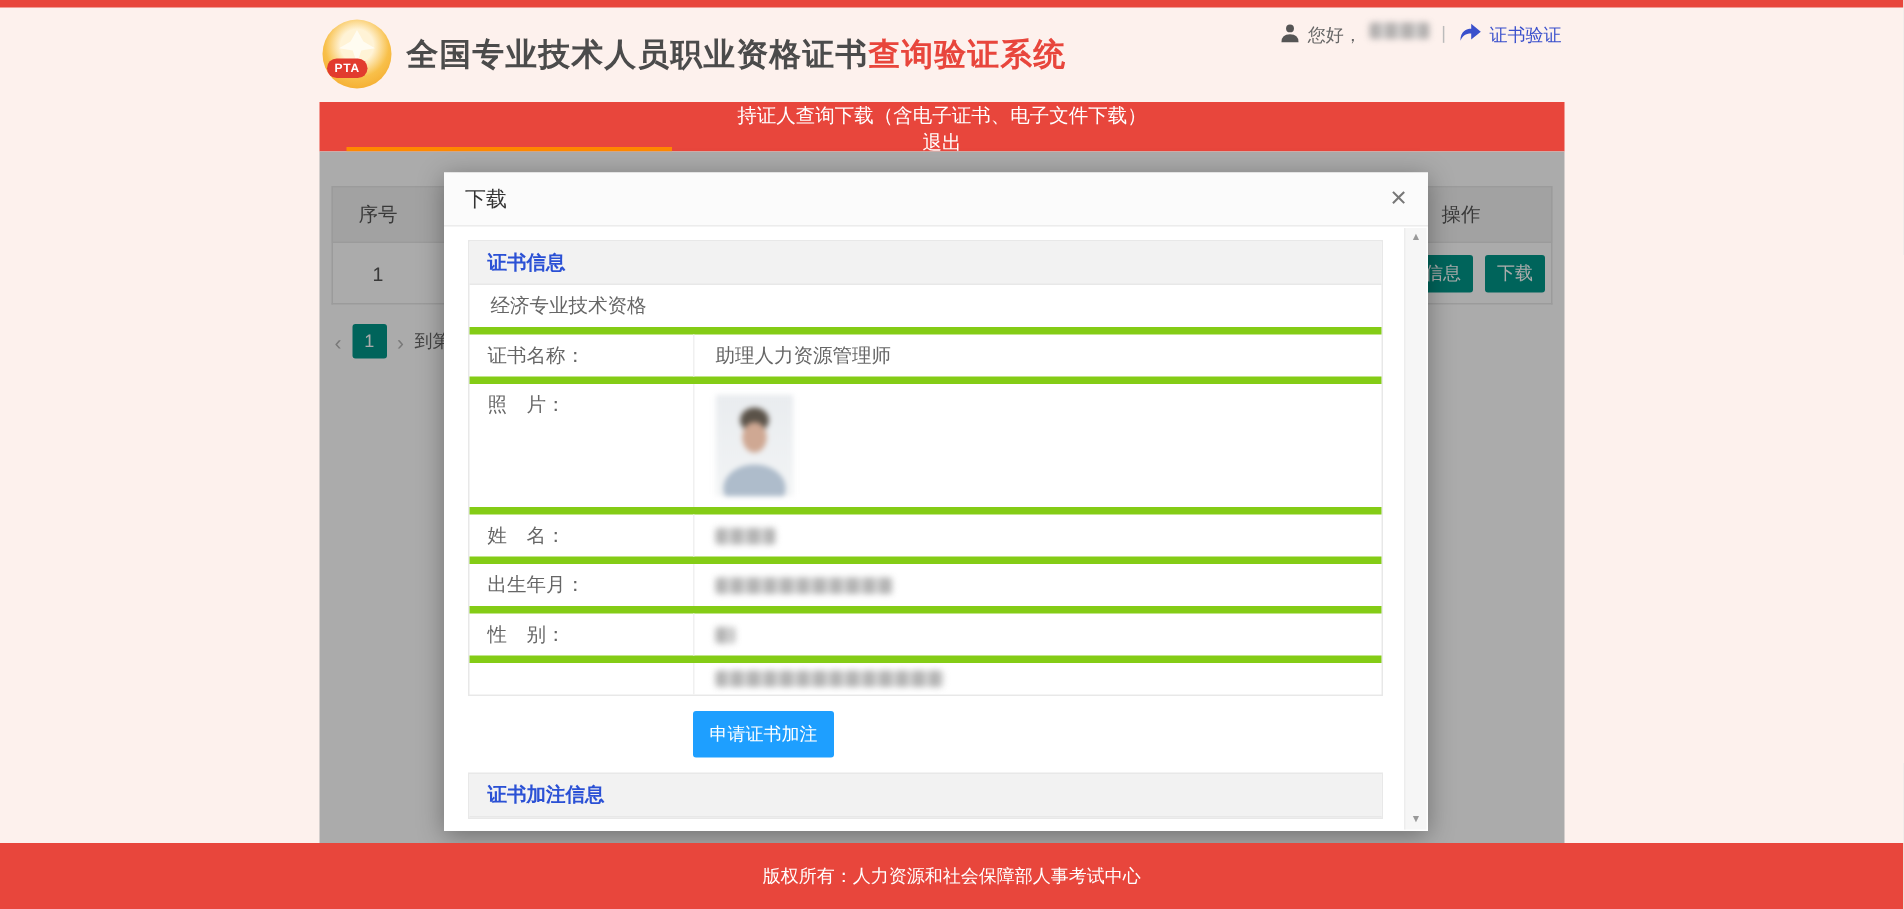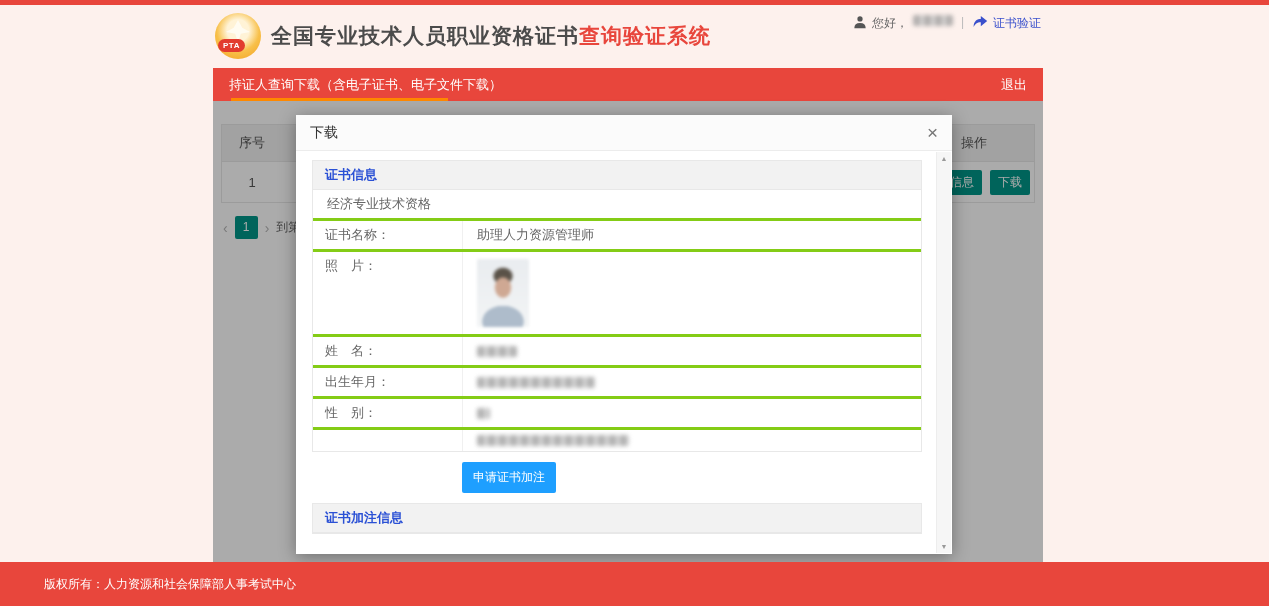--- a/index.html
+++ b/index.html
@@ -32,21 +32,21 @@
   
   .masked { display:inline-block; height:11px; border-radius:2px; vertical-align:middle;
             background:repeating-linear-gradient(90deg,#9a9a9a 0 7px,#c7c7c7 7px 11px);
             filter:blur(2px); opacity:.75; }
   .w-user{width:40px;} .w-name{width:40px;} .w-id{width:118px;} .w-sex{width:13px;}
   .w-birth{width:52px;} .w-approve{width:64px;} .w-issuer{width:152px;}
 
   
   .nav { position:absolute; top:68px; left:213px; width:830px; height:33px; background:#e8463c;
          display:flex; align-items:center; justify-content:space-between; padding:0 16px;
-         color:#fff; font-size:13px; }
+         color:#fff; font-size:13px;flex-direction:column; }
   .nav-underline { position:absolute; left:18px; bottom:0; width:217px; height:3px; background:#ff8800; }
 
   
   .content { position:absolute; top:101px; left:213px; width:830px; height:461px; background:#fff; }
   .bg-table { margin:23px 8px 0 8px; font-size:13px; color:#555; }
   .bg-thead { display:flex; align-items:center; height:38px; background:#f2f2f2;
               border:1px solid #e8e8e8; }
   .bg-trow { display:flex; align-items:center; height:41px; background:#fff;
              border:1px solid #e8e8e8; border-top:none; }
   .c-idx { width:60px; text-align:center; }
@@ -79,39 +79,39 @@
   .mscroll { position:absolute; top:37px; right:1px; bottom:1px; width:15px; background:#f6f6f6;
              border-left:1px solid #ededed; }
   .mscroll .sa { position:absolute; left:0; width:100%; text-align:center; font-size:7px; color:#999;
                  cursor:pointer; }
   .sa-up { top:3px; } .sa-dn { bottom:3px; }
 
   
   .section { border:1px solid #e8e8e8; }
   .section-title { background:#f2f2f2; padding:5px 12px; font-size:13px; font-weight:bold;
                    color:#2b51d5; border-bottom:1px solid #e8e8e8; }
-  .info-row { display:flex; border-top:3px solid #84cc16; font-size:13px; color:#666; }
+  .info-row { display:flex; border-top:5px solid #84cc16; font-size:13px; color:#666; }
   .info-row.first { border-top:none; }
   .info-label { width:150px; padding:5px 12px; border-right:1px solid #f0f0f0; white-space:pre; }
   .info-value { flex:1; padding:5px 14px; display:flex; align-items:center; }
   .photo { width:52px; height:68px; border-radius:2px; margin:2px 0;
            background:
              radial-gradient(ellipse 34px 26px at 50% 92%, #aebccb 0 60%, transparent 62%),
              radial-gradient(ellipse 12px 15px at 50% 42%, #cfa893 0 60%, transparent 75%),
              radial-gradient(ellipse 15px 13px at 50% 25%, #5a5248 0 55%, transparent 72%),
              linear-gradient(#e9ecef,#f2f4f5);
            filter:blur(1.6px); }
 
   .apply-btn { display:inline-block; margin:10px 0 10px 150px; background:#1e9fff; color:#fff;
                border:none; font-size:12px; padding:7px 11px; border-radius:2px; cursor:pointer;
                font-family:"Liberation Sans","DejaVu Sans",sans-serif; }
 
   
   .footer { position:absolute; left:0; bottom:0; width:100%; height:44px; background:#e8463c;
-            display:flex; align-items:center; color:#fff; font-size:12px;padding-left:44px; }
+            display:flex; align-items:center; justify-content:center; color:#fff; font-size:12px; }
 </style>
 </head>
 <body>
 
 <div class="page">
   <div class="topbar"></div>
 
   <div class="hdr">
     <div class="brand">
       <div class="logo">

